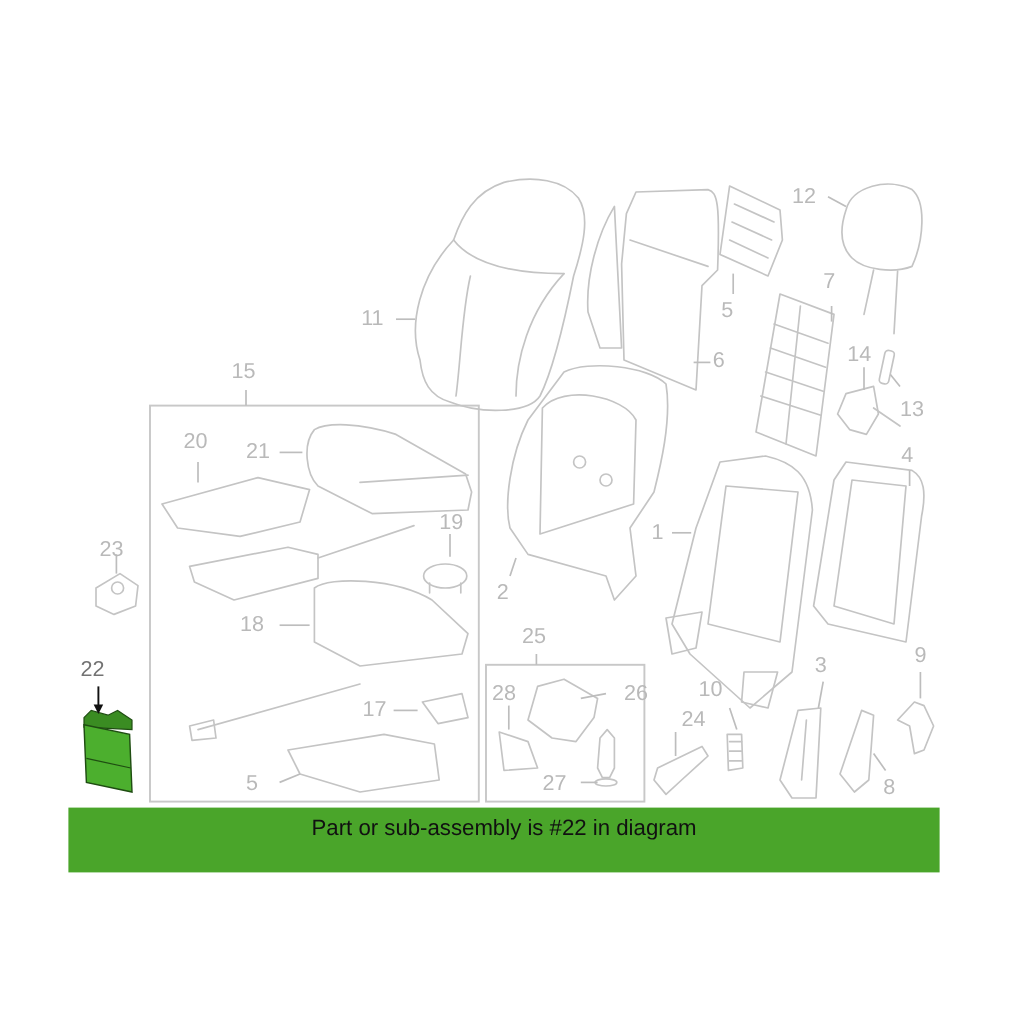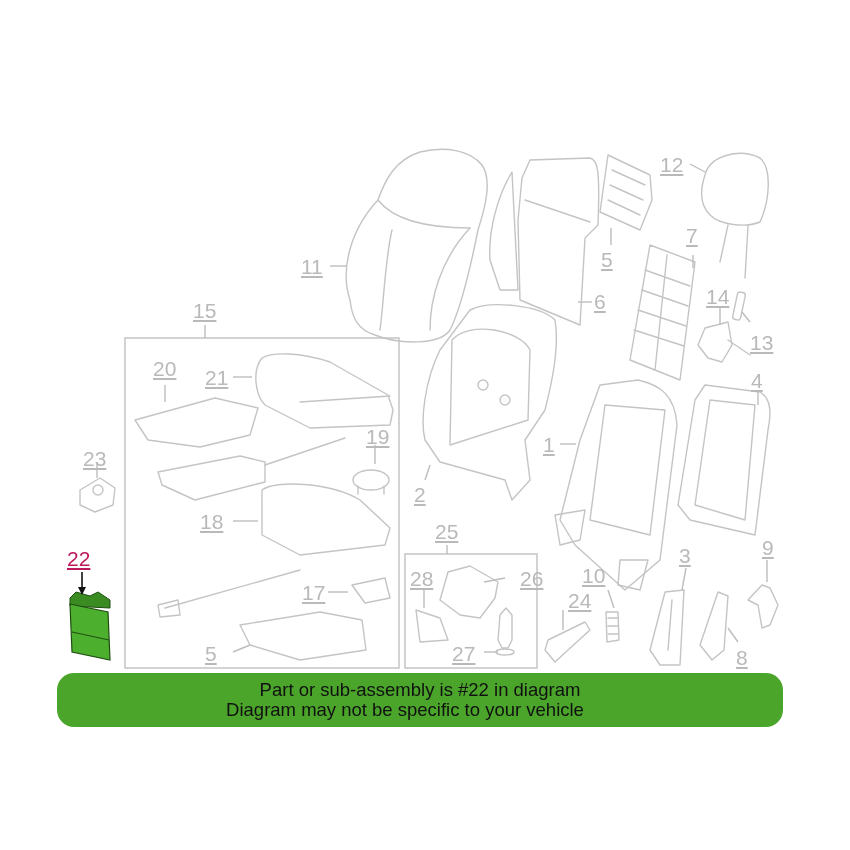--- a/index.html
+++ b/index.html
@@ -1,25 +1,25 @@
 <!DOCTYPE html>
 <html><head>
   <meta charset="utf-8">
   <style>
     html, body { margin: 0; padding: 0; background: #ffffff; }
     body { width: 850px; height: 850px; position: relative; overflow: hidden;
            font-family: "Liberation Sans", sans-serif; }
     #diagram { position: absolute; left: 0; top: 0; width: 850px; height: 850px; }
     .callout { position: absolute; font-family: "Liberation Sans", sans-serif;
-               font-size: 21px; color: #b9b9b9; line-height: 1; white-space: nowrap; text-decoration: underline; }
-    .callout.highlight { color: #be185d; }
+               font-size: 18px; color: #b9b9b9; line-height: 1; white-space: nowrap; }
+    .callout.highlight { color: #737373; }
     .banner { position: absolute; left: 57px; top: 673px; width: 726px; height: 54px;
               background: #4aa52a; text-align: center; color: #111111;
               font-family: "Liberation Sans", sans-serif; font-size: 18.5px; line-height: 20px;
-              box-sizing: border-box; padding-top: 7px; border-radius: 17px; }
+              box-sizing: border-box; padding-top: 7px; }
     .banner .line2 { display: block; margin-left: -30px; }
     .banner .line1 { display: block; }
     svg .part { fill: none; stroke: #c4c4c4; stroke-width: 1.4; stroke-linejoin: round; stroke-linecap: round; }
     svg .box { fill: none; stroke: #c8c8c8; stroke-width: 1.6; }
     svg .arrow { stroke: #bdbdbd; stroke-width: 1.4; fill: none; }
     svg .hl { fill: #4caf2e; stroke: #1f4d12; stroke-width: 1.2; }
     svg .hl-dark { fill: #3a8c22; stroke: #1f4d12; stroke-width: 1; }
     svg .hl-arrow { stroke: #111; stroke-width: 1.6; fill: none; }
   </style>
 </head>
@@ -227,14 +227,13 @@
 <span class="callout" style="left:520px;top:568px">26</span>
 <span class="callout" style="left:452px;top:643px">27</span>
 <span class="callout" style="left:568px;top:590px">24</span>
 <span class="callout" style="left:582px;top:565px">10</span>
 <span class="callout" style="left:679px;top:545px">3</span>
 <span class="callout" style="left:762px;top:537px">9</span>
 <span class="callout" style="left:736px;top:647px">8</span>
 
 <div class="banner">
   <span class="line1">Part or sub-assembly is #22 in diagram</span>
-  <span class="line2">Diagram may not be specific to your vehicle</span>
 </div>
 
 </body></html>

